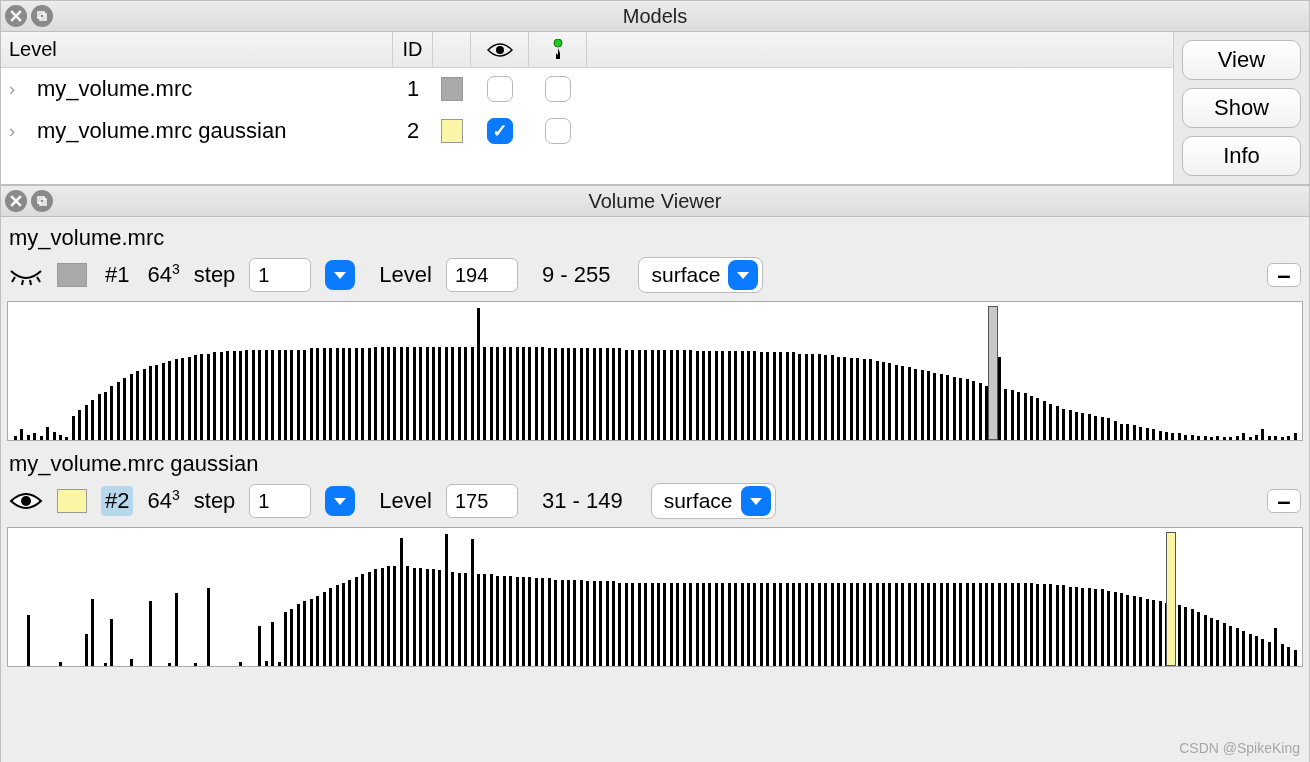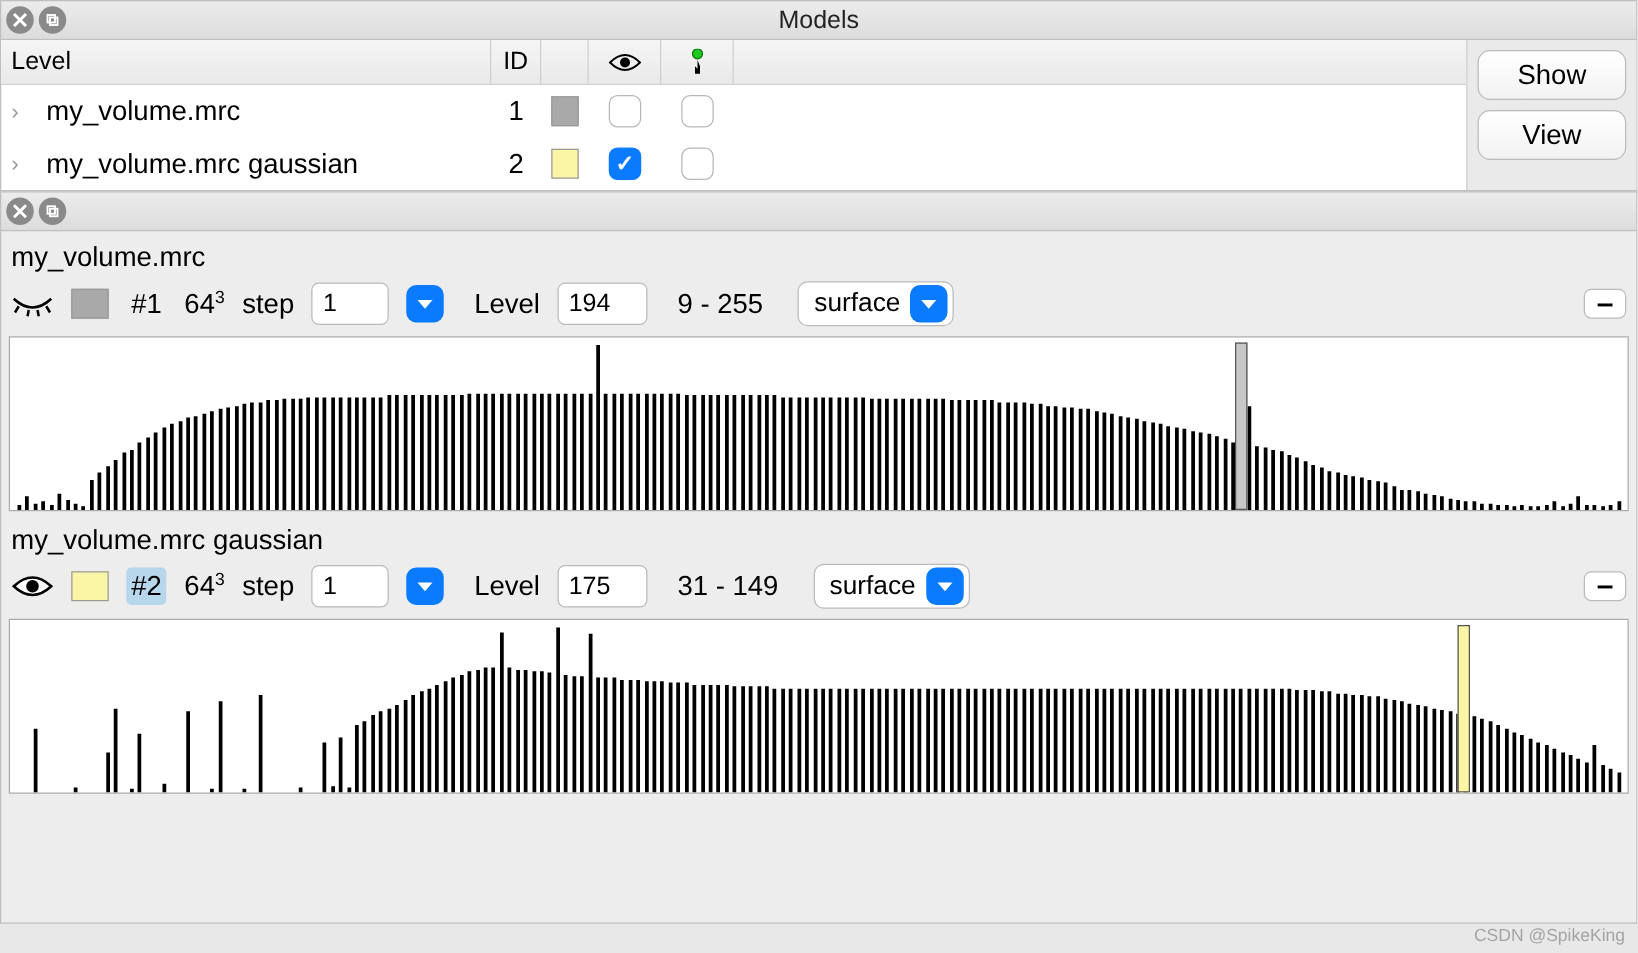--- a/index.html
+++ b/index.html
@@ -131,39 +131,41 @@
       <div class="cell col-eye" style="justify-content:center">
               <div class="checkbox checked"></div>
             </div>
       <div class="cell col-sel" style="justify-content:center">
               <div class="checkbox "></div>
             </div>
     </div>
         </div>
     </div>
     <div class="side-btns">
+      <div class="mac-btn">View</div>
       <div class="mac-btn">Show</div>
-      <div class="mac-btn">View</div>
+      <div class="mac-btn">Info</div>
     </div>
   </div>
 
   <div class="titlebar">
     <div class="tb-btns">
       <div class="circ-btn">
           <svg viewBox="0 0 10 10">
             <path d="M1 1 L9 9 M9 1 L1 9" stroke="#fff" stroke-width="2"></path>
           </svg>
         </div>
       <div class="circ-btn">
           <svg viewBox="0 0 12 12">
             <rect x="2" y="2" width="6" height="6" fill="none" stroke="#fff" stroke-width="1.5"></rect>
             <rect x="4" y="4" width="6" height="6" fill="none" stroke="#fff" stroke-width="1.5"></rect>
           </svg>
         </div>
     </div>
+    <div class="title">Volume Viewer</div>
   </div>
 
   <div class="panel-vv" id="vv-panel">
       <div class="vol-name">my_volume.mrc</div>
       <div class="vol-ctrl">
       <svg class="eye-icon closed" viewBox="0 0 34 20">
           <path d="M2 6 Q17 20 32 6"></path>
           <line x1="6" y1="12" x2="3" y2="17" stroke="#000" stroke-width="2"></line>
           <line x1="14" y1="15" x2="13" y2="20" stroke="#000" stroke-width="2"></line>
           <line x1="21" y1="15" x2="22" y2="20" stroke="#000" stroke-width="2"></line>

